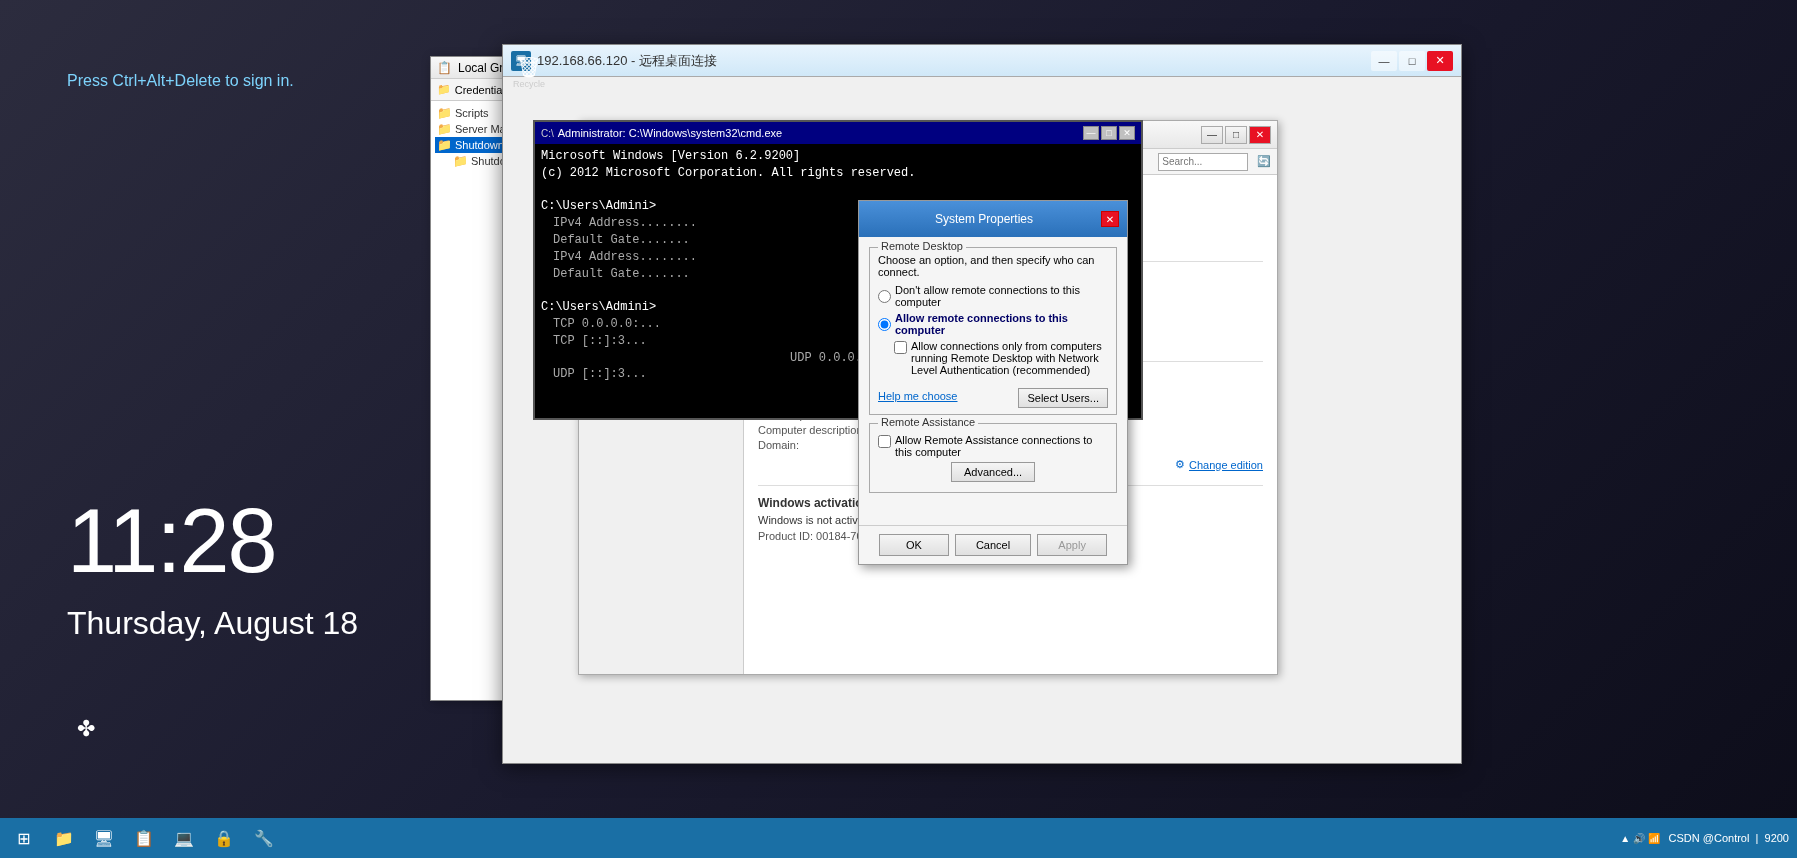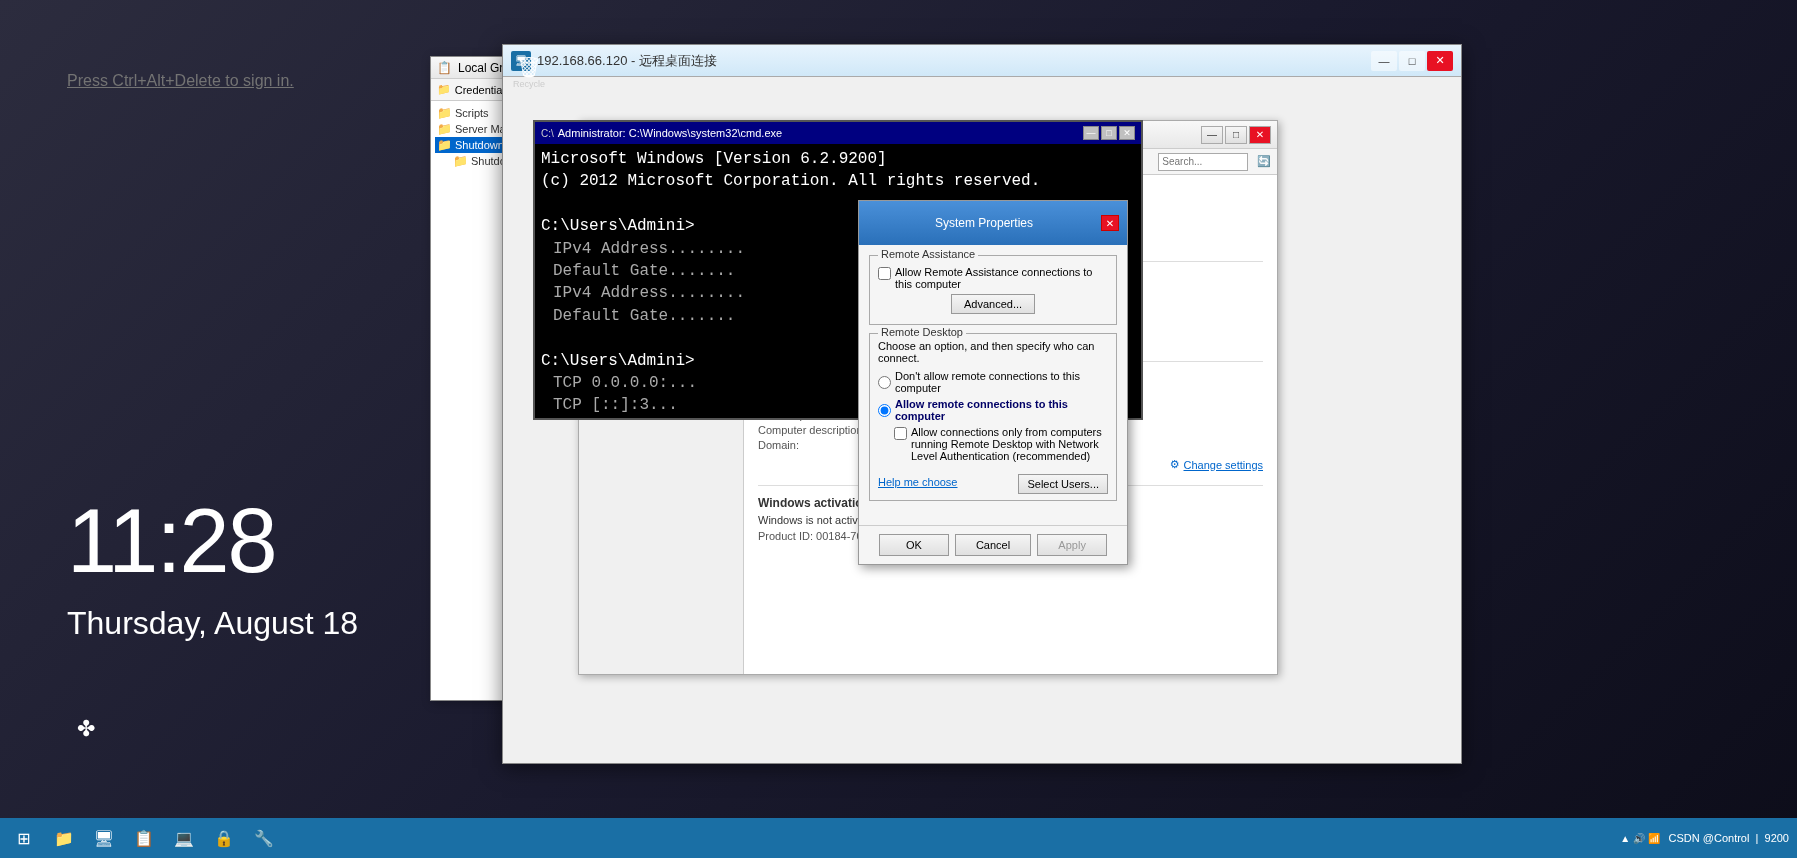--- a/index.html
+++ b/index.html
@@ -17,24 +17,23 @@
       position: absolute;
       inset: 0;
       background: linear-gradient(135deg, #2c2c3e 0%, #1a1a2e 50%, #0d0d1a 100%);
     }
 
     
     .lock-text {
       position: absolute;
       top: 72px;
       left: 67px;
-      color: #737373;
+      color: #7dd3fc;
       font-size: 16px;
       font-weight: 300;
-      text-decoration: underline;
     }
 
     .clock {
       position: absolute;
       top: 490px;
       left: 67px;
       color: white;
       font-size: 90px;
       font-weight: 200;
       letter-spacing: -2px;
@@ -195,42 +194,42 @@
       font-size: 9px;
       display: flex;
       align-items: center;
       justify-content: center;
       cursor: pointer;
     }
 
     .cmd-content {
       padding: 4px 6px;
       font-family: 'Courier New', monospace;
-      font-size: 16px;
+      font-size: 12px;
       color: #fff;
       line-height: 1.4;
       height: calc(100% - 22px);
       overflow: hidden;
     }
 
     
     .sys-props {
       position: absolute;
       top: 155px;
       left: 355px;
       width: 270px;
       height: 365px;
       background: #f5f5f5;
       border: 1px solid #999;
       box-shadow: 3px 3px 10px rgba(0,0,0,0.4);
       z-index: 30;
     }
 
     .sys-props-titlebar {
-      height: 44px;
+      height: 36px;
       background: linear-gradient(to bottom, #4a90d9, #2a70b9);
       display: flex;
       align-items: center;
       padding: 0 8px;
       font-size: 12px;
       color: white;
     }
 
     .sys-props-title {
       flex: 1;
@@ -998,21 +997,21 @@
             <span class="info-value"></span>
           </div>
           <div class="info-row">
             <span class="info-label">Domain:</span>
             <span class="info-value"></span>
           </div>
         </div>
 
         <div style="display:flex; align-items:center; justify-content:flex-end; padding:4px 0;">
           <span style="color:#0066cc; margin-right:4px;">⚙</span>
-          <span class="change-settings-link">Change settings</span>
+          <span class="change-settings-link">Change edition</span>
         </div>
 
         <hr class="section-divider">
 
         <div style="font-size:12px; font-weight:bold; margin-bottom:4px; color:#333;">Windows activation</div>
         <div style="font-size:11px; color:#333;">
           <span>Windows is not activated.</span>
           <span style="color:#0066cc; cursor:pointer; text-decoration:underline;">View details in Windows Activation</span>
         </div>
         <div style="font-size:11px; color:#555; margin-top:4px;">Product ID: 00184-70000-00000-AA267</div>
@@ -1021,53 +1020,53 @@
   </div>
 
   <div class="sys-props">
     <div class="sys-props-titlebar">
       <span class="sys-props-title">System Properties</span>
       <div class="close-btn-red">✕</div>
     </div>
 
 
     <div class="sys-props-body">
+
+      <div class="group-box">
+        <span class="group-label">Remote Desktop</span>
+        <div style="font-size:11px; margin-bottom:6px;">Choose an option, and then specify who can connect.</div>
+
+        <div class="radio-row">
+          <input type="radio" name="remote-desktop" style="">
+          <span>Don't allow remote connections to this computer</span>
+        </div>
+        <div class="radio-row">
+          <input type="radio" name="remote-desktop" checked="" style="">
+          <span style="font-weight:bold; color:#000066;">Allow remote connections to this computer</span>
+        </div>
+
+        <div class="checkbox-row" style="margin-left:16px;">
+          <input type="checkbox" style="margin-top: 1px;">
+          <span>Allow connections only from computers running Remote Desktop with Network Level Authentication (recommended)</span>
+        </div>
+
+        <div style="display:flex; justify-content:space-between; align-items:center; margin-top:8px;">
+          <span class="help-me-choose-link">Help me choose</span>
+          <button class="select-users-btn">Select Users...</button>
+        </div>
+      </div>
 
       <div class="group-box">
         <span class="group-label">Remote Assistance</span>
         <div class="checkbox-row">
           <input type="checkbox" style="margin-top: 1px;">
           <span>Allow Remote Assistance connections to this computer</span>
         </div>
         <div style="text-align:right; margin-top:4px;">
           <button class="advanced-btn">Advanced...</button>
-        </div>
-      </div>
-
-      <div class="group-box">
-        <span class="group-label">Remote Desktop</span>
-        <div style="font-size:11px; margin-bottom:6px;">Choose an option, and then specify who can connect.</div>
-
-        <div class="radio-row">
-          <input type="radio" name="remote-desktop" style="">
-          <span>Don't allow remote connections to this computer</span>
-        </div>
-        <div class="radio-row">
-          <input type="radio" name="remote-desktop" checked="" style="">
-          <span style="font-weight:bold; color:#000066;">Allow remote connections to this computer</span>
-        </div>
-
-        <div class="checkbox-row" style="margin-left:16px;">
-          <input type="checkbox" style="margin-top: 1px;">
-          <span>Allow connections only from computers running Remote Desktop with Network Level Authentication (recommended)</span>
-        </div>
-
-        <div style="display:flex; justify-content:space-between; align-items:center; margin-top:8px;">
-          <span class="help-me-choose-link">Help me choose</span>
-          <button class="select-users-btn">Select Users...</button>
         </div>
       </div>
     </div>
 
     <div class="dialog-footer">
       <button class="dialog-btn">OK</button>
       <button class="dialog-btn">Cancel</button>
       <button class="dialog-btn" style="color:#999;">Apply</button>
     </div>
   </div>

